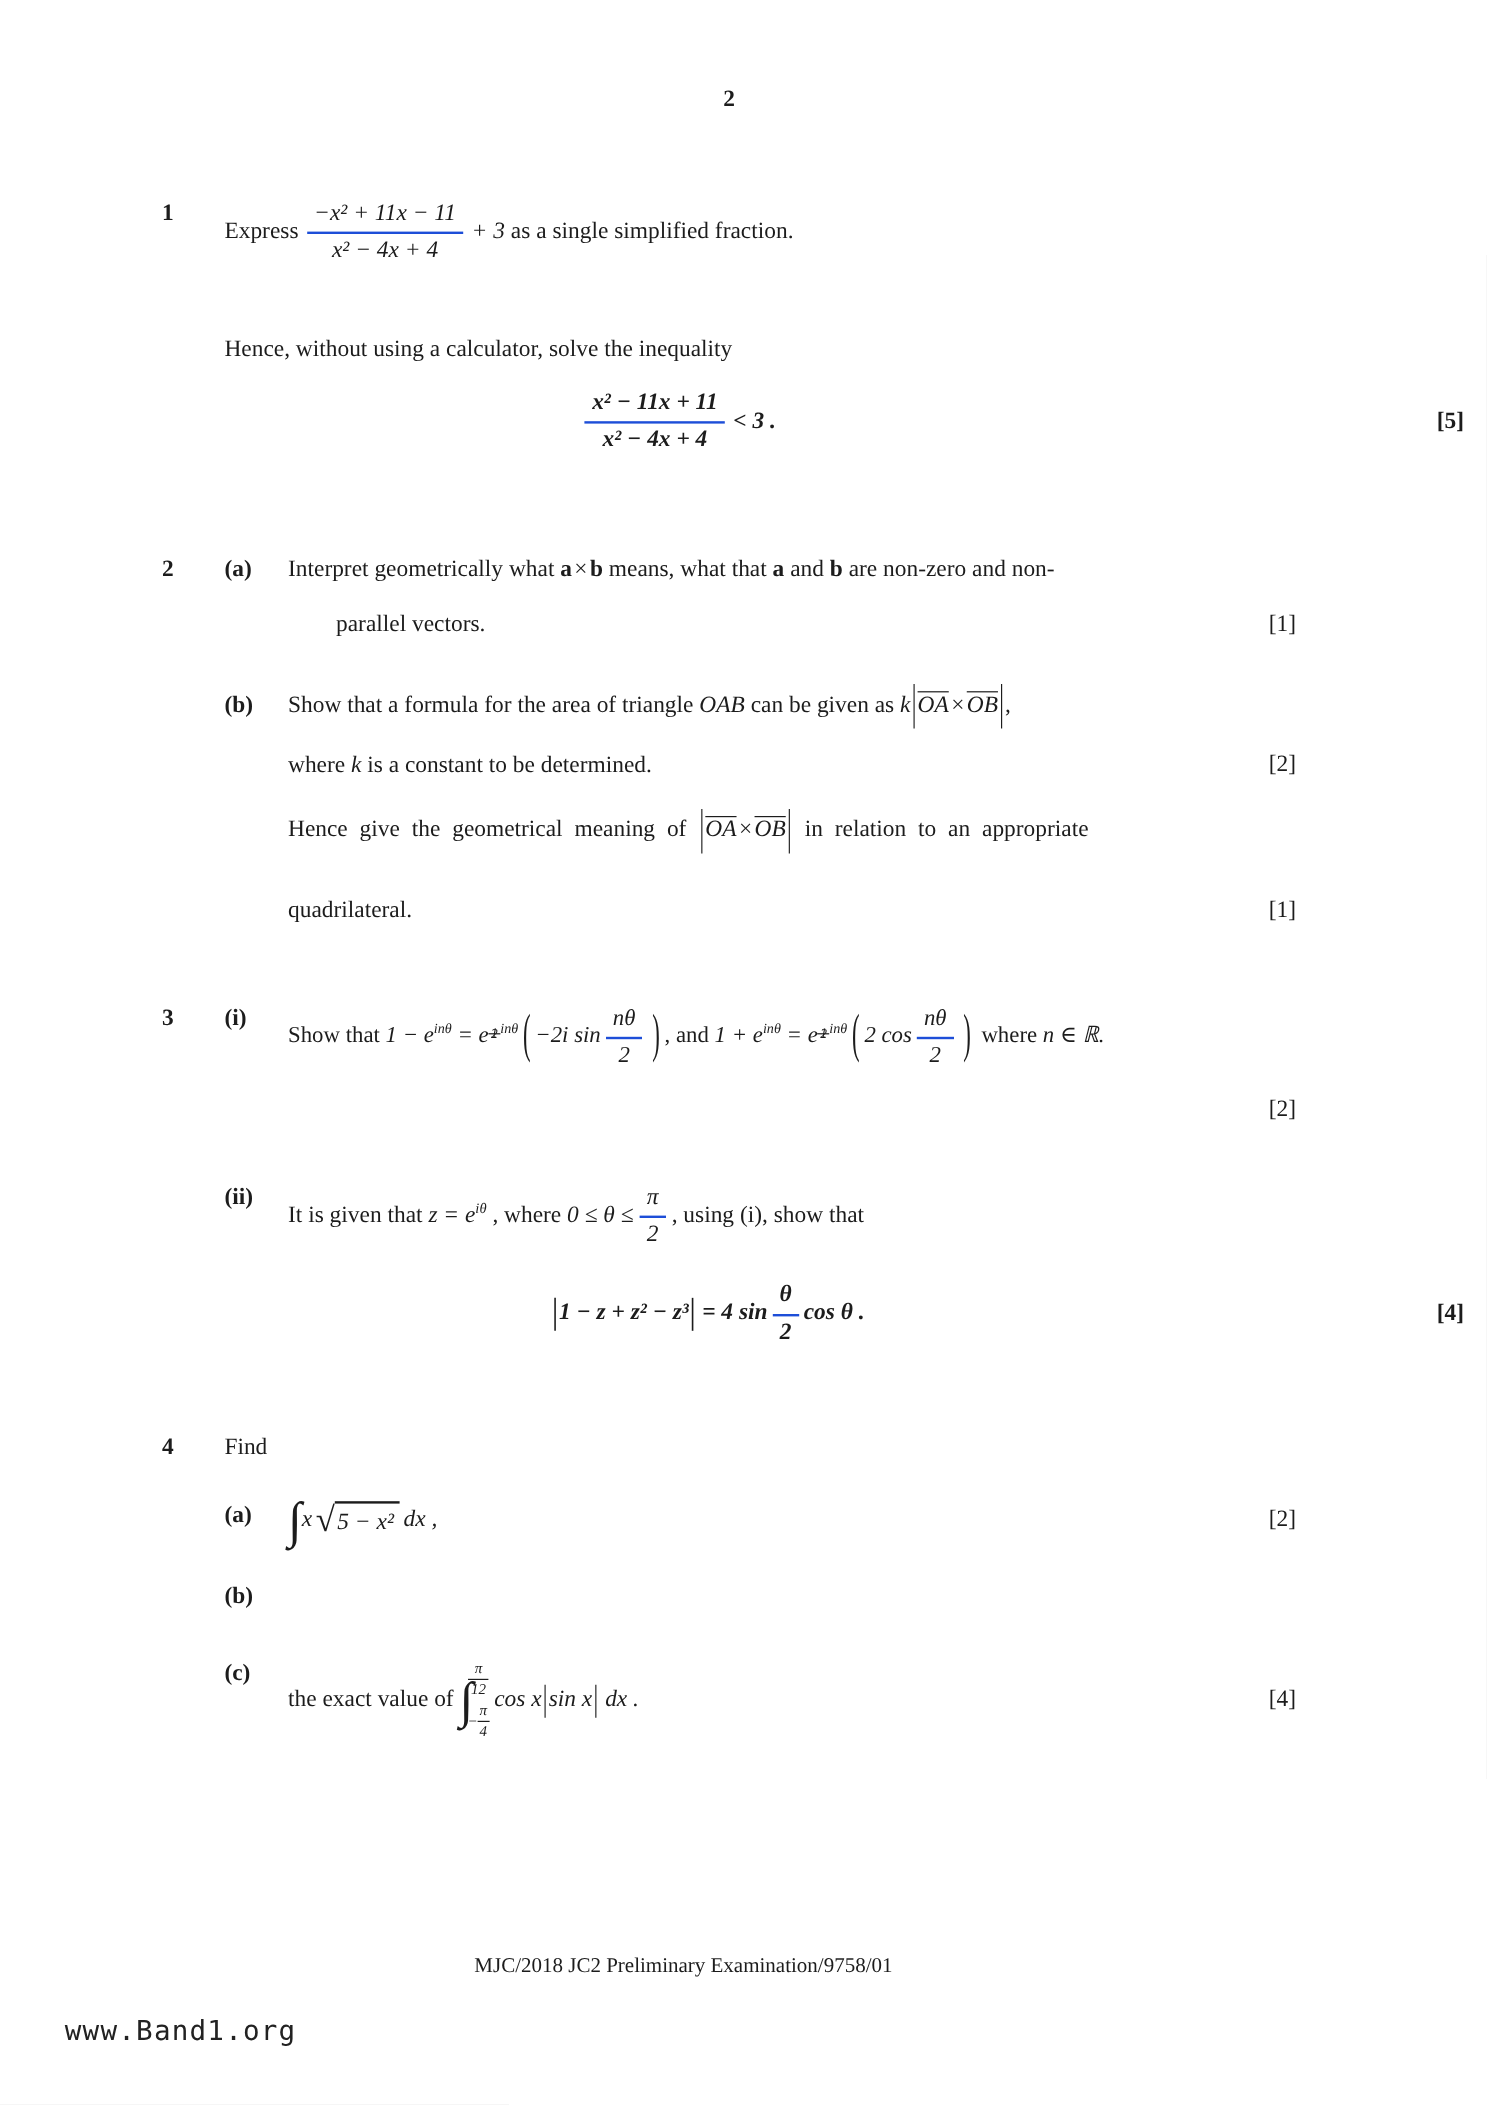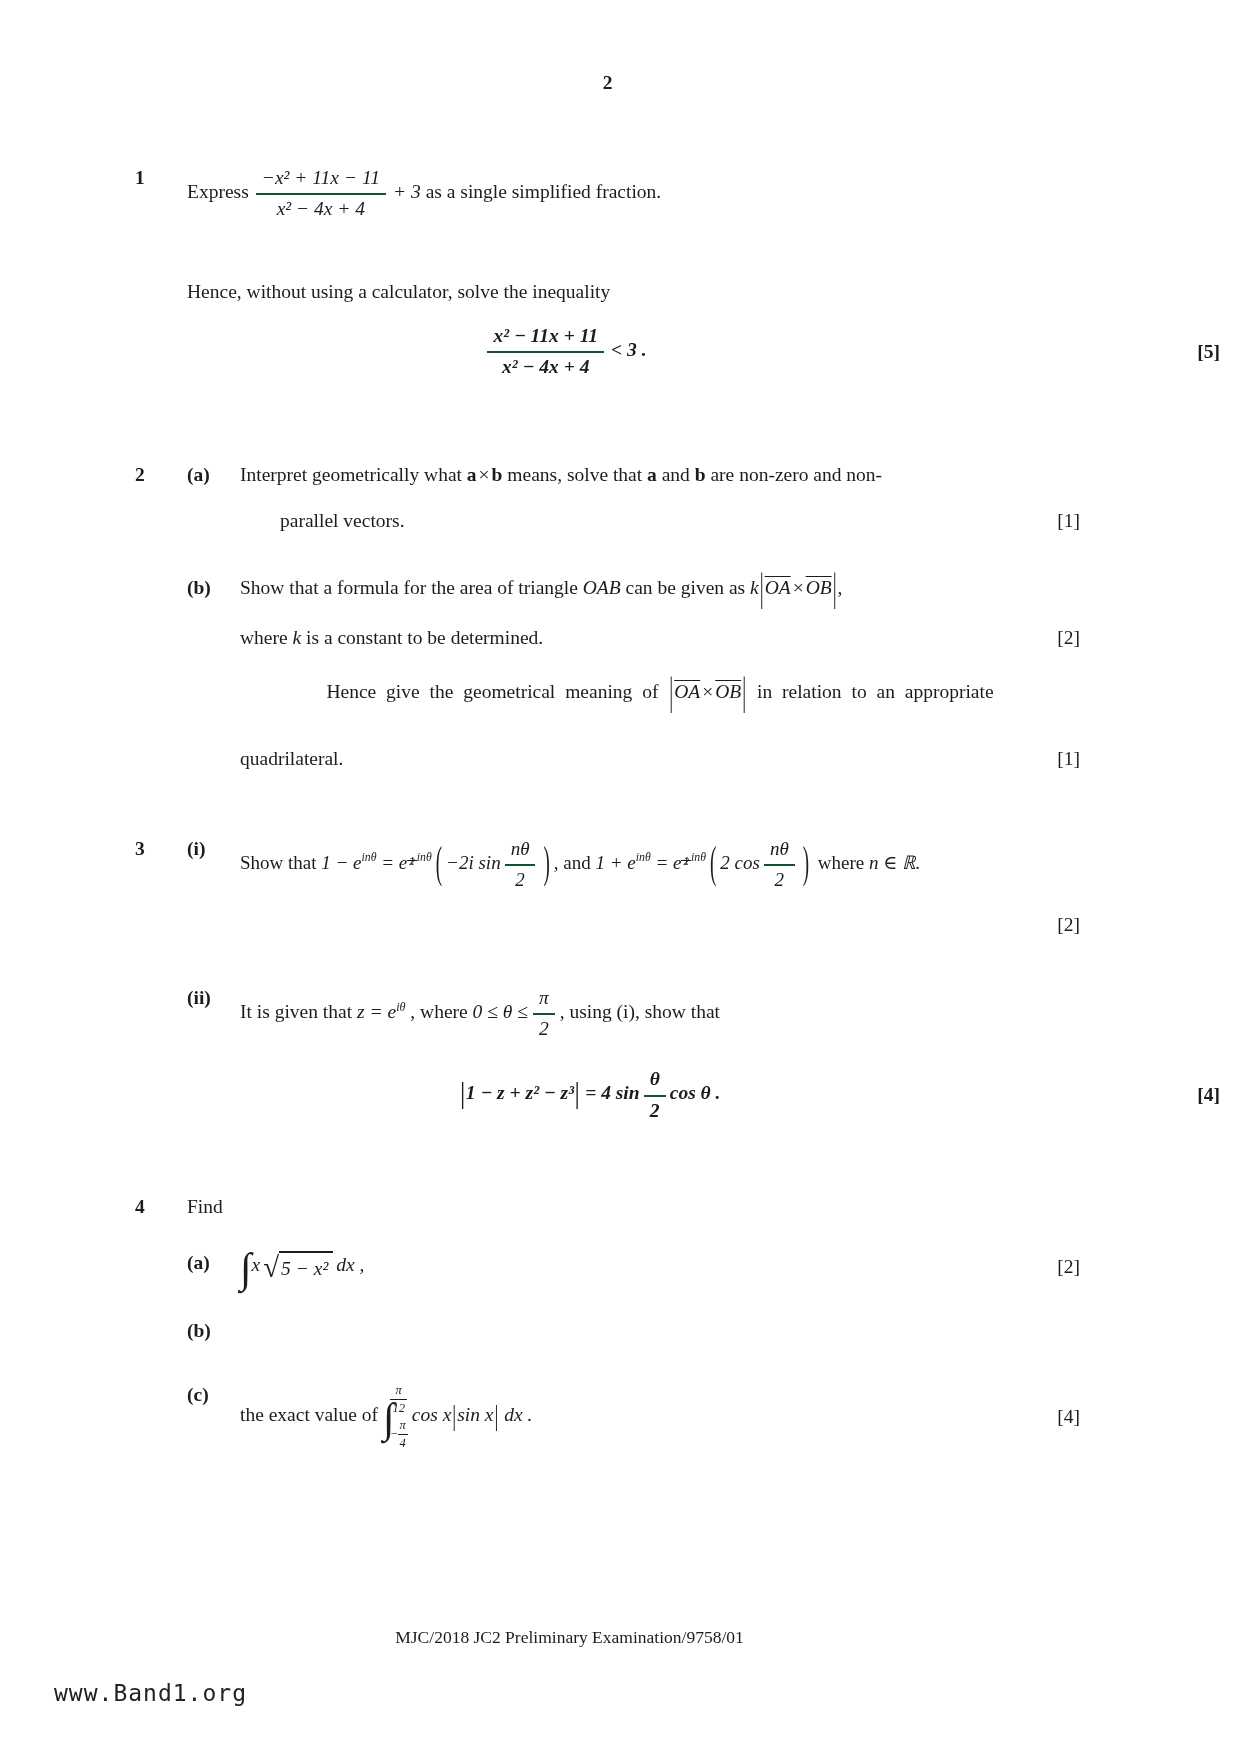--- a/index.html
+++ b/index.html
@@ -21,21 +21,21 @@
   .line { position:relative; display:block; }
   .nowrap { white-space:nowrap; }
   .eqline { text-align:center; padding-right:140px; }
   .mark { position:absolute; right:-140px; top:50%; transform:translateY(-50%); }
   .markline { text-align:right; }
   .eqline .mark { right:-140px; }
   .line > .markflow { position:absolute; right:0; top:50%; transform:translateY(-50%); }
 
   
   .frac { display:inline-block; vertical-align:middle; text-align:center; margin:0 7px; font-style:italic; }
-  .frac .fn { display:block; padding:0 6px 2px; border-bottom:2px solid #14532d; }
+  .frac .fn { display:block; padding:0 6px 2px; border-bottom:2px solid #1d4ed8; }
   .frac .fd { display:block; padding:1px 6px 0; }
 
   .sfrac { display:inline-block; vertical-align:middle; text-align:center; font-style:italic; }
   .sfrac .fn { display:block; border-bottom:1px solid #1c1c1c; padding:0 2px; }
   .sfrac .fd { display:block; padding:0 2px; }
 
   .mt { font-style:italic; }
   .bv { font-weight:bold; font-style:normal; }
   .mx { margin:0 2px; }
   .vec { font-style:italic; text-decoration:overline; }
@@ -76,32 +76,32 @@
           <div class="line eqline nowrap" style="margin-top:18px;font-weight:bold;"><span class="frac"><span class="fn">x² − 11x + 11</span><span class="fd">x² − 4x + 4</span></span><span class="mt">&lt; 3 .</span><span class="mark">[5]</span></div>
         </div>
       </div>
     </div>
 
     <div class="qblock" style="top:462px;">
       <div class="qrow">
         <span class="qnum">2</span>
         <span class="qlabel">(a)</span>
         <div class="qbody">
-          <div class="line"><span>Interpret geometrically what </span><span class="bv">a</span><span class="mx">×</span><span class="bv">b</span><span> means, solve that </span><span class="bv">a</span><span> and </span><span class="bv">b</span><span> are non-zero and non-</span></div>
+          <div class="line"><span>Interpret geometrically what </span><span class="bv">a</span><span class="mx">×</span><span class="bv">b</span><span> means, what that </span><span class="bv">a</span><span> and </span><span class="bv">b</span><span> are non-zero and non-</span></div>
           <div class="line" style="margin-top:20px;margin-left:40px;"><span>parallel vectors.</span><span class="markflow">[1]</span></div>
         </div>
       </div>
 
       <div class="qrow" style="margin-top:40px;">
         <span class="qnum"></span>
         <span class="qlabel">(b)</span>
         <div class="qbody">
           <div class="line nowrap"><span>Show that a formula for the area of triangle </span><span class="mt">OAB</span><span> can be given as </span><span class="mt">k</span><span class="vbar">|</span><span class="vec">OA</span><span class="mx">×</span><span class="vec">OB</span><span class="vbar">|</span><span>,</span></div>
           <div class="line" style="margin-top:24px;"><span>where </span><span class="mt">k</span><span> is a constant to be determined.</span><span class="markflow">[2]</span></div>
-          <div class="line wide nowrap" style="margin-top:28px;text-align:center;"><span>Hence give the geometrical meaning of </span><span class="vbar">|</span><span class="vec">OA</span><span class="mx">×</span><span class="vec">OB</span><span class="vbar">|</span><span> in relation to an appropriate</span></div>
+          <div class="line wide nowrap" style="margin-top:28px;"><span>Hence give the geometrical meaning of </span><span class="vbar">|</span><span class="vec">OA</span><span class="mx">×</span><span class="vec">OB</span><span class="vbar">|</span><span> in relation to an appropriate</span></div>
           <div class="line" style="margin-top:40px;"><span>quadrilateral.</span><span class="markflow">[1]</span></div>
         </div>
       </div>
     </div>
 
     <div class="qblock" style="top:836px;">
       <div class="qrow">
         <span class="qnum">3</span>
         <span class="qlabel">(i)</span>
         <div class="qbody">

